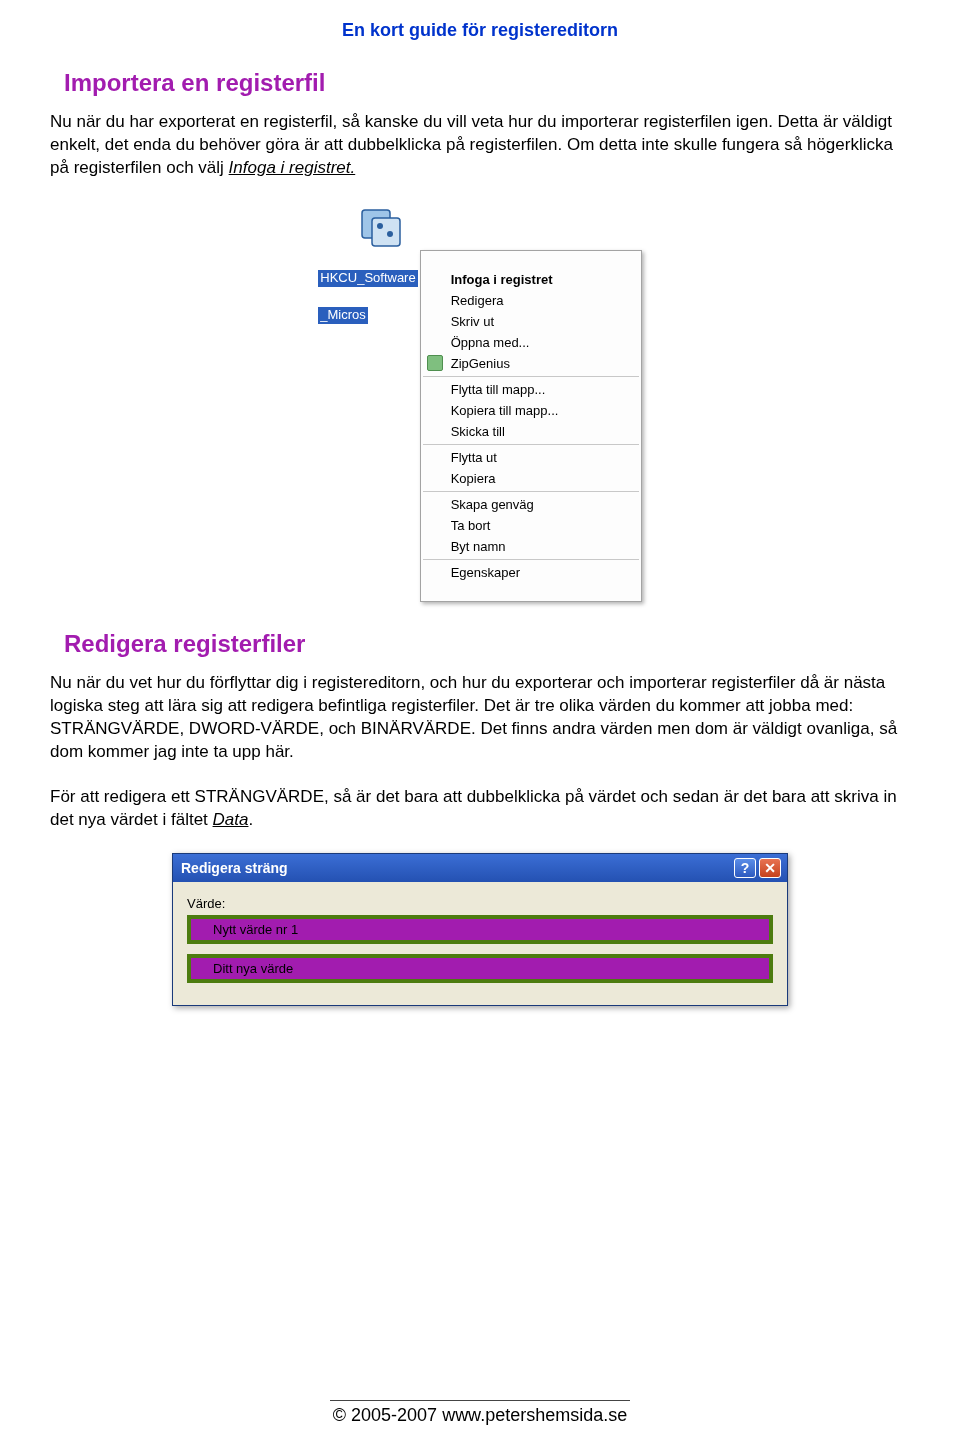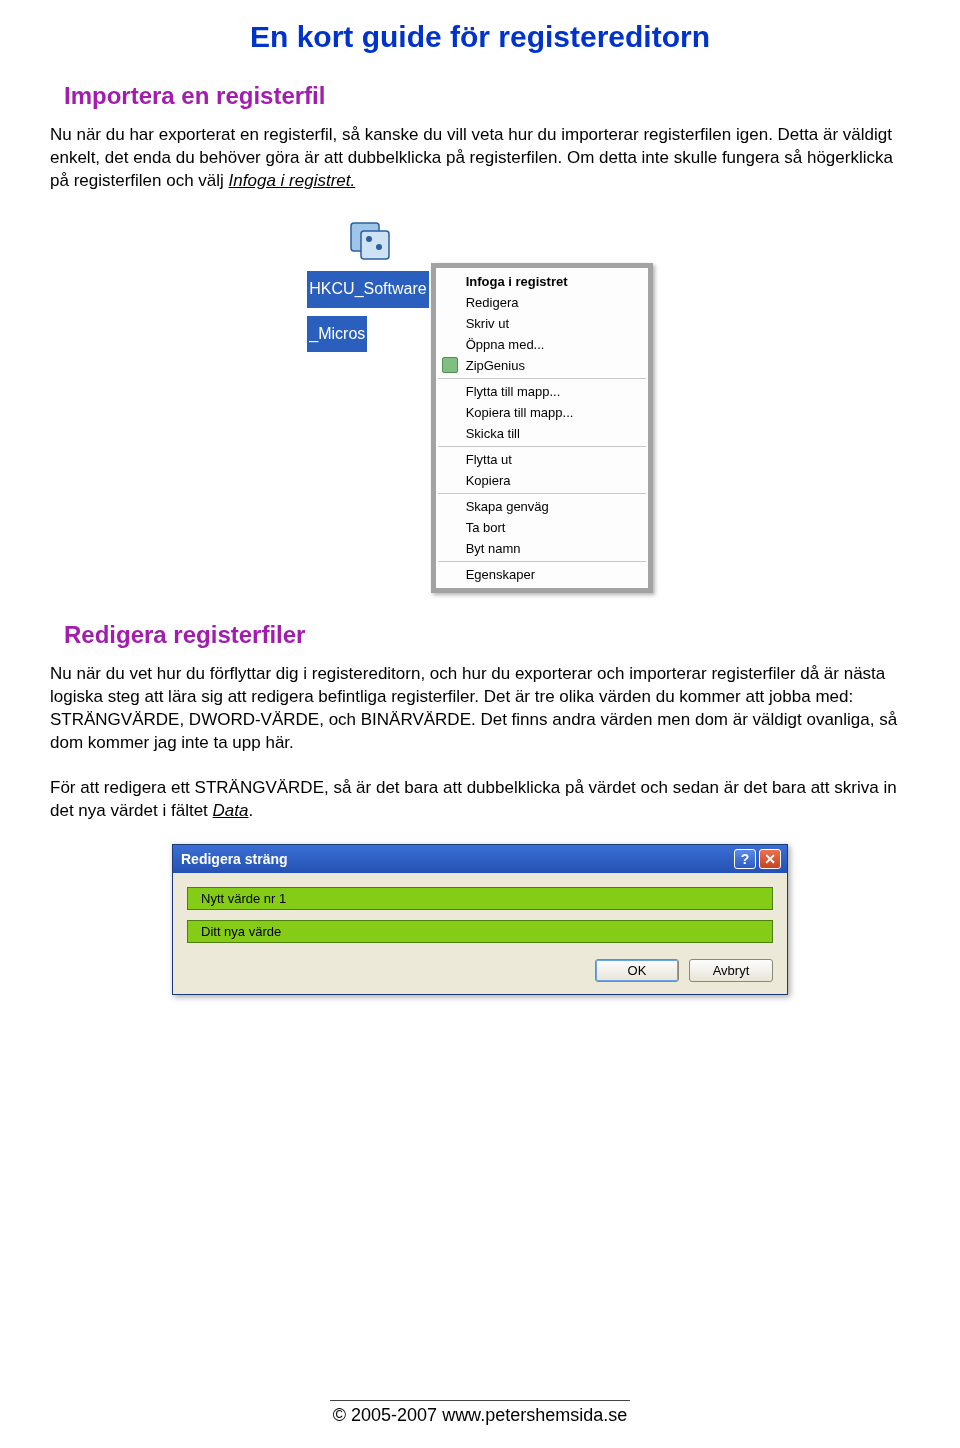--- a/index.html
+++ b/index.html
@@ -9,21 +9,21 @@
     font-family: Verdana, Geneva, sans-serif;
     font-size: 17px;
     color: #000;
     background: #fff;
     position: relative;
     padding: 20px 50px 0 50px;
   }
   .doc-title {
     color: #0033cc;
     font-weight: bold;
-    font-size: 30px;
+    font-size: 18px;
     text-align: center;
     margin-bottom: 28px;
   }
   .section-heading {
     color: #a21caf;
     font-weight: bold;
     font-size: 24px;
     margin: 20px 0 14px 14px;
   }
   .body-text {
@@ -47,38 +47,38 @@
     font-family: Tahoma, sans-serif;
     font-size: 13px;
   }
   .reg-icon {
     width: 48px; height: 48px;
     margin-left: 40px;
   }
   .icon-label {
     color: #fff;
     background: #2a5fbd;
-    padding: 8px 2px;
-    font-size: 16px;
+    padding: 0 2px;
+    font-size: 13px;
     line-height: 1.3;
-    margin-top: 8px;
+    margin-top: 20px;
   }
   .icon-row {
     display: flex;
     align-items: flex-start;
   }
 
   .context-menu {
     background: #fdfdfd;
-    border: 5px solid #a3a3a3;
+    border: 1px solid #a3a3a3;
     box-shadow: 2px 2px 4px rgba(0,0,0,.3);
     width: 222px;
     font-family: Tahoma, sans-serif;
     font-size: 13px;
-    padding: 3px 0;
+    padding: 18px 0;
     margin-left: 2px;
   }
   .menu-item {
     padding: 3px 12px 3px 30px;
     position: relative;
     cursor: default;
   }
   .menu-item.bold { font-weight: bold; }
   .menu-sep {
     border-top: 1px solid #c8c8c8;
@@ -124,23 +124,23 @@
     font-size: 14px;
   }
   .tb-help { background: linear-gradient(#5a8de8, #2d5ac0); color:#fff; }
   .tb-close { background: linear-gradient(#e87352, #c6421e); color:#fff; }
   .dialog-body {
     padding: 14px 14px 12px 14px;
   }
   .dlg-label { margin-bottom: 4px; }
   .dlg-input {
     width: 100%;
-    border: 1px solid #4d7c0f;
-    background: #84cc16;
-    padding: 3px 13px;
+    border: 4px solid #4d7c0f;
+    background: #a21caf;
+    padding: 3px 22px;
     font-family: Tahoma, sans-serif;
     font-size: 13px;
     margin-bottom: 10px;
   }
   .dlg-buttons {
     display: flex;
     justify-content: flex-end;
     gap: 10px;
     margin-top: 6px;
   }
@@ -226,25 +226,22 @@
   <span>För att redigera ett STRÄNGVÄRDE, så är det bara att dubbelklicka på värdet och sedan är det bara att skriva in det nya värdet i fältet </span><span class="italic-underline">Data</span><span>.</span>
 </p>
 
 <div class="dialog">
   <div class="titlebar">
     <span class="tb-title">Redigera sträng</span>
     <div class="tb-btn tb-help">?</div>
     <div class="tb-btn tb-close">✕</div>
   </div>
   <div class="dialog-body">
+    <div class="dlg-label">Värde:</div>
     <input class="dlg-input" value="Nytt värde nr 1" style="">
     <input class="dlg-input" value="Ditt nya värde" style="">
-    <div class="dlg-buttons">
-      <div class="dlg-btn primary">OK</div>
-      <div class="dlg-btn">Avbryt</div>
-    </div>
   </div>
 </div>
 
 <div class="footer">
   <div class="sep-line"></div>
   <span>© 2005-2007 www.petershemsida.se</span>
 </div>
 
 </body></html>

